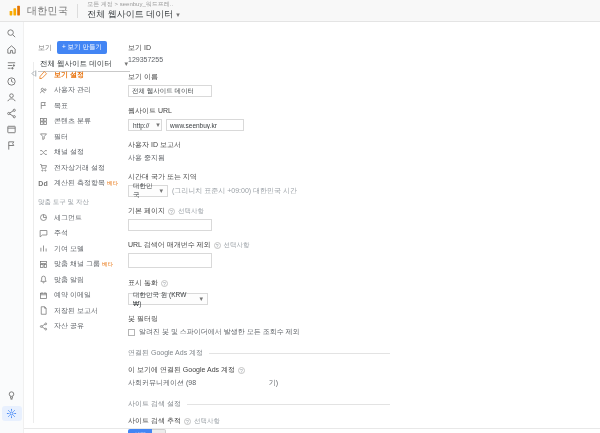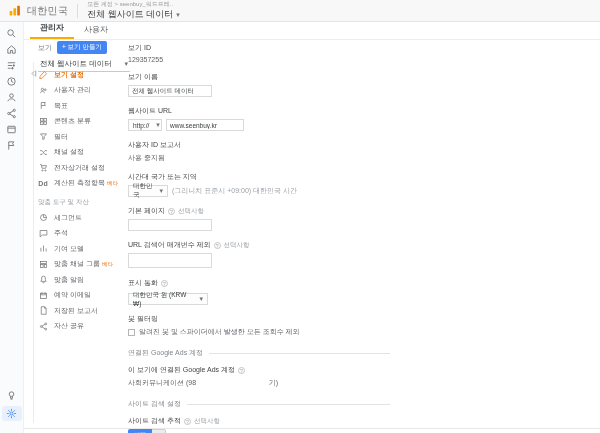--- a/index.html
+++ b/index.html
@@ -161,24 +161,20 @@
           </svg></span>
       </div>
       <div class="rail-item active">
         <span><svg viewBox="0 0 24 24" fill="none" stroke="#757575" stroke-width="2">
             <circle cx="12" cy="12" r="3.2"></circle>
             <path d="M12 2v4M12 18v4M2 12h4M18 12h4M5 5l3 3M16 16l3 3M19 5l-3 3M8 16l-3 3"></path>
           </svg></span>
       </div>
     </div>
 
-  <div class="tabs">
-    <div class="tab active">관리자</div>
-    <div class="tab">사용자</div>
-  </div>
 
   <div class="admin">
     <div class="panel-edge"></div>
     <div class="collapse">
       <svg viewBox="0 0 24 24">
           <path d="M14 6l-6 6 6 6" fill="none" stroke="#9aa0a6" stroke-width="2.4"></path>
           <path d="M18 4v16" stroke="#9aa0a6" stroke-width="2.4"></path>
         </svg>
     </div>
 

